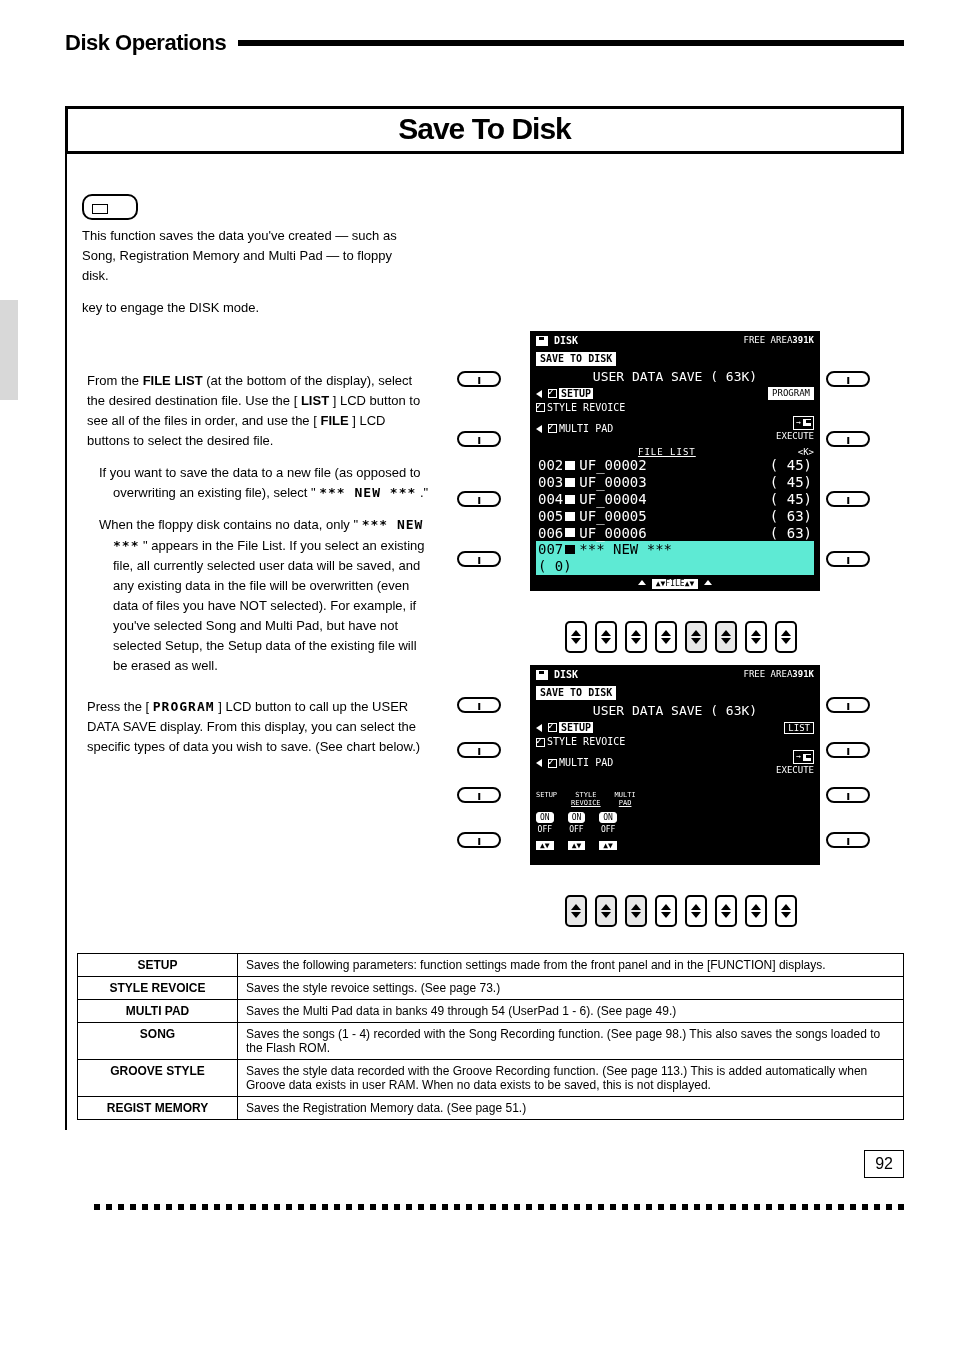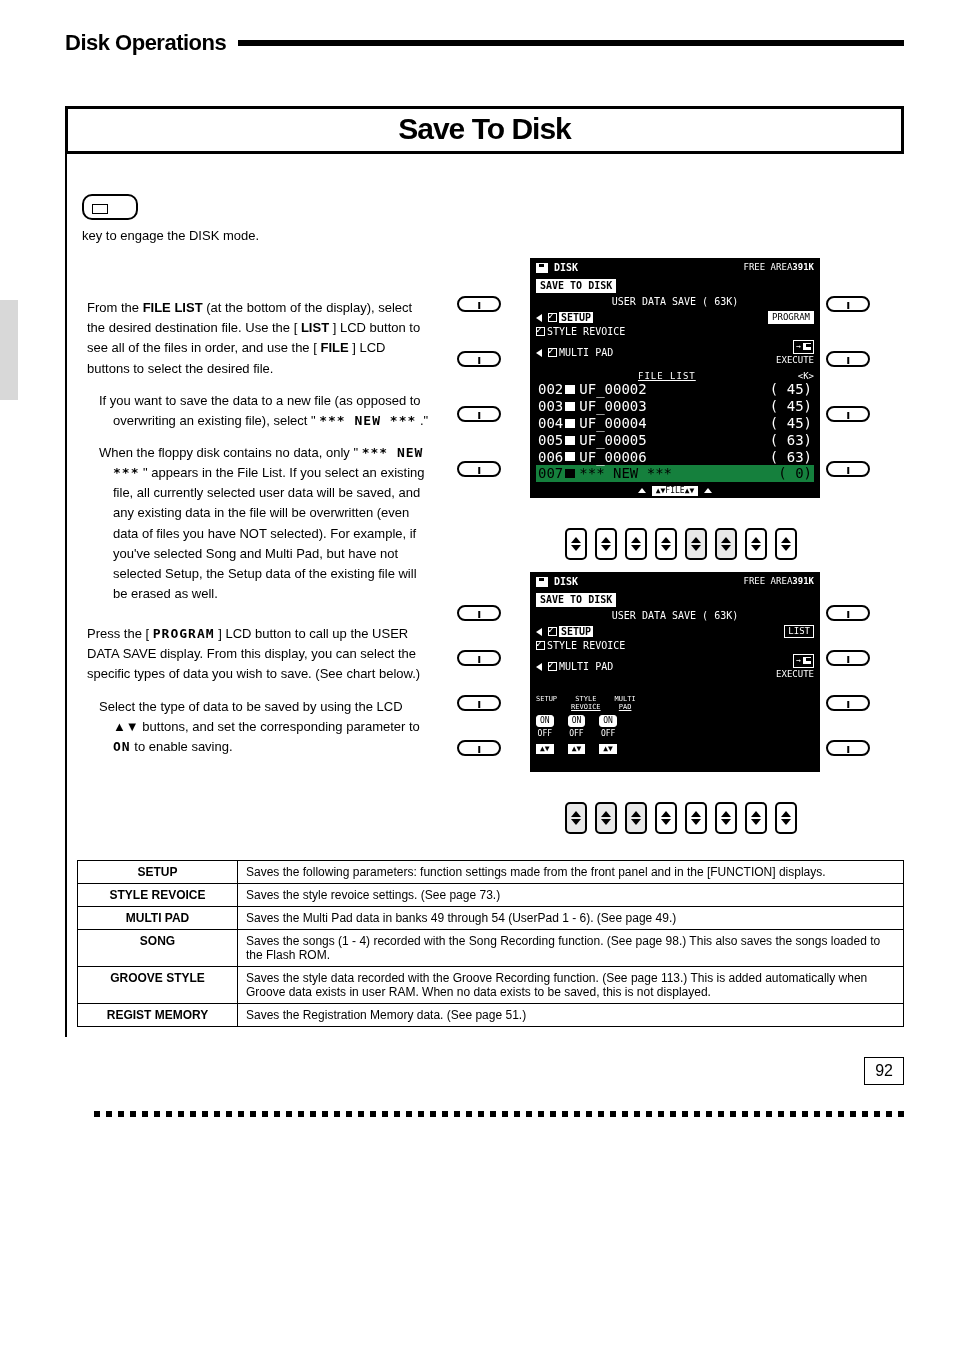--- a/index.html
+++ b/index.html
@@ -47,37 +47,37 @@
   .ud-row { display:flex; gap:8px; justify-content:center; margin-top:6px; }
   .ud-btn { width:22px; height:32px; border:2px solid #000; border-radius:5px; display:flex; flex-direction:column; align-items:center; justify-content:center; gap:2px; position:relative; }
   .ud-btn.active { background:#e8e8e8; }
   .ud-btn .tri-up { width:0;height:0;border-left:5px solid transparent;border-right:5px solid transparent;border-bottom:6px solid #000; }
   .ud-btn .tri-dn { width:0;height:0;border-left:5px solid transparent;border-right:5px solid transparent;border-top:6px solid #000; }
   .small { font-size:9px; }
   .filelist-box { padding:2px 6px; }
   .filelist-header { text-align:center; font-size:9px; letter-spacing:1px; }
   .filelist-line { display:flex; justify-content:space-between; font-size:14px; padding:0 2px; }
   .filelist-line .left { display:flex; align-items:center; gap:2px; }
-  .filelist-line.inv { background:#15803d; color:#000; }
+  .filelist-line.inv { background:#5eead4; color:#000;flex-direction:column; }
   .avfile-bar { text-align:center; margin-top:2px; }
   .avfile-box { background:#fff; color:#000; font-size:8px; padding:0 4px; display:inline-block; }
   .tri-mark { display:inline-block; width:0;height:0; border-left:4px solid transparent; border-right:4px solid transparent; border-bottom:5px solid #fff; vertical-align:middle; }
   .setup-table { width:100%; border-collapse: collapse; margin-top:14px; }
   .setup-table td, .setup-table th { border:1px solid #000; padding:4px 8px; font-size:12px; vertical-align:top; }
   .setup-table th { text-align:center; width:160px; }
   .pageno-box { display:inline-block; border:1px solid #000; padding:4px 10px; font-family:"Arial Black",sans-serif; font-size:16px; margin:20px 0 0 14px; }
   .dot-fill { display:flex; gap:6px; margin:26px 0 0 70px; }
   .dot { width:6px; height:6px; background:#000; }
   .program-opts { display:flex; gap:14px; margin:4px 6px; font-size:8px; text-align:center; }
   .onoff-col { display:flex; flex-direction:column; align-items:center; gap:2px; }
   .onoff-box { border:1px solid #fff; border-radius:3px; padding:0 3px; font-size:8px; }
   .onoff-box.inv { background:#fff; color:#000; }
   .av-col { background:#fff; color:#000; font-size:8px; padding:0 4px; }
   .exec-icon { border:1px solid #fff; padding:1px 2px; font-size:8px; display:inline-flex; align-items:center; gap:2px; }
-  .lcd-subhead { text-align:center; font-size:10px; padding:2px 0; }
+  .lcd-subhead { text-align:center; font-size:13px; padding:2px 0; }
   .screen-block { margin-bottom: 12px; }
   .thin-rule-spacer { height:2px; }
   .floppy-icon { display:inline-block; width:12px; height:10px; background:#fff; vertical-align:middle; position:relative; }
   .floppy-icon::after { content:""; position:absolute; left:3px; top:1px; width:5px; height:3px; background:#000; }
 </style>
 </head>
 <body>
 
 <div class="page">
 
@@ -92,20 +92,21 @@
     </div>
   </div>
 
   <div style="position:absolute; left:0; top:300px; width:18px; height:100px; background:#d8d8d8;"></div>
 
   <div class="content-border-left">
 
     <div style="margin:0 0 6px 5px;">
       <span class="fig-btn-rect"></span>
     </div>
+    <div class="para" style="padding-left:5px; padding-right:490px;">This function saves the data you've created — such as Song, Registration Memory and Multi Pad — to floppy disk.</div>
     <div class="para" style="padding-left:5px; padding-right:490px;">
       <span>key to engage the DISK mode.</span>
     </div>
 
     <div class="content-area">
       <div class="text-col">
 
         <p class="para">
           <span>From the </span>
           <b>FILE LIST</b>
@@ -125,25 +126,20 @@
           <span class="mono">*** NEW</span>
           <span class="mono">***</span>
           <span>" appears in the File List. If you select an existing file, all currently selected user data will be saved, and any existing data in the file will be overwritten (even data of files you have NOT selected). For example, if you've selected Song and Multi Pad, but have not selected Setup, the Setup data of the existing file will be erased as well.</span>
           <span style="visibility:hidden;" class="mono">*** NEW ***</span>
         </p>
 
         <p class="para" style="margin-top:20px;">
           <span>Press the [</span>
           <span class="mono">PROGRAM</span>
           <span>] LCD button to call up the USER DATA SAVE display. From this display, you can select the specific types of data you wish to save. (See chart below.)</span>
-        </p>
-        <p class="para indent1">
-          <span>Select the type of data to be saved by using the LCD ▲▼ buttons, and set the corresponding parameter to </span>
-          <span class="mono">ON</span>
-          <span> to enable saving.</span>
         </p>
       </div>
 
       <div class="screen-col">
 
         <div class="screen-block">
           <div class="screen-assembly">
             <div class="pill-col">
               <span class="pill"></span>
               <span class="pill"></span>

